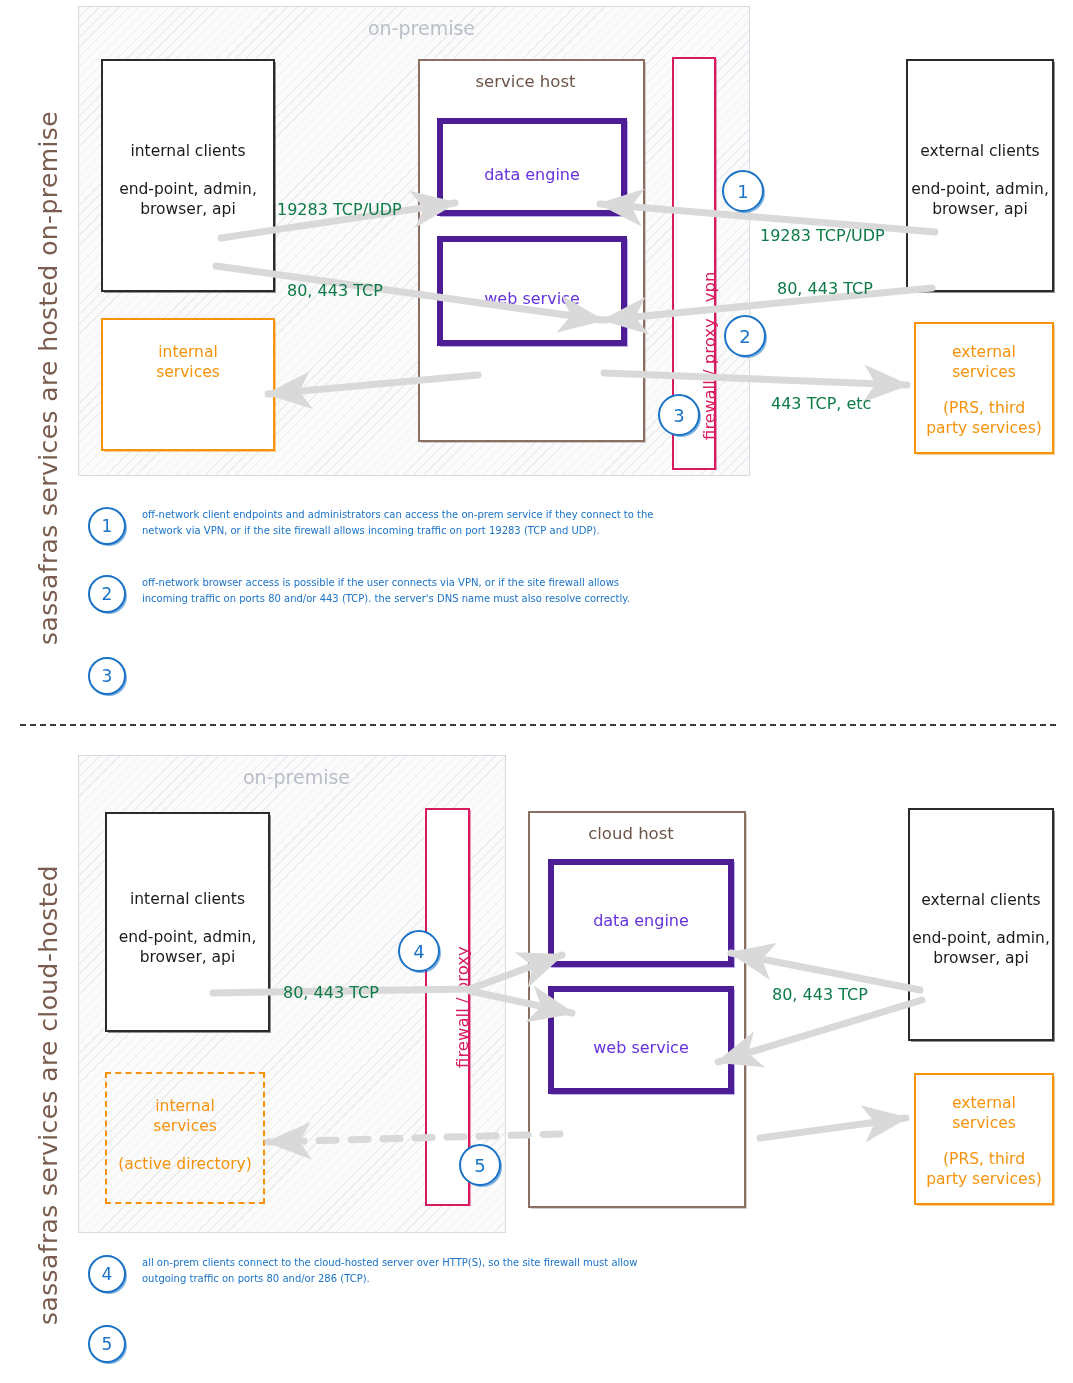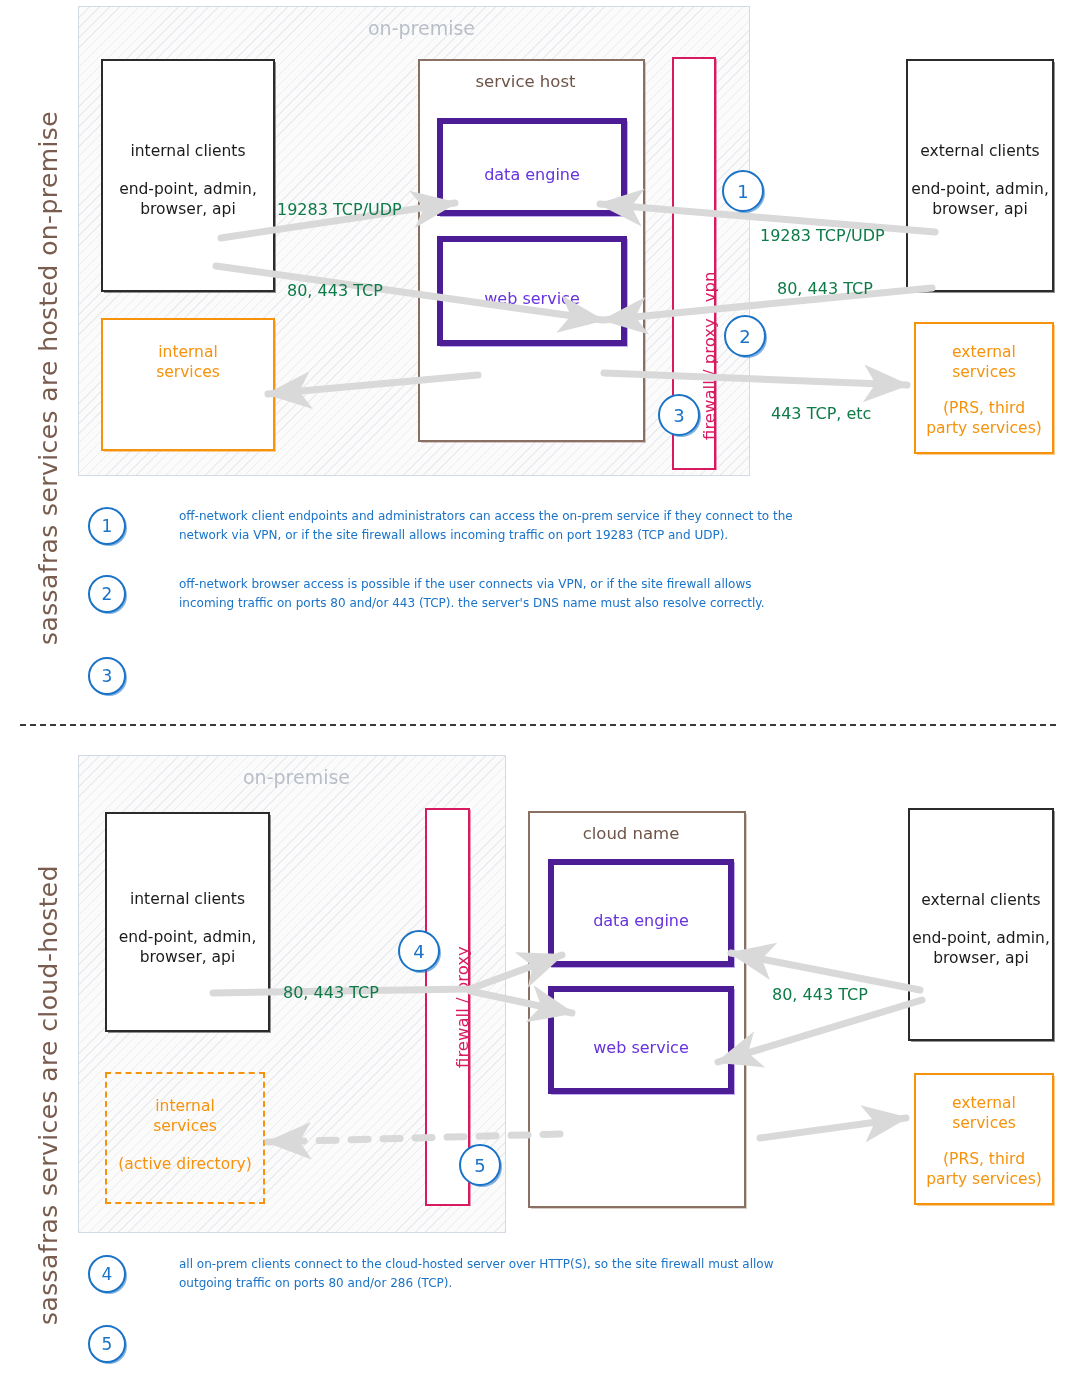--- a/index.html
+++ b/index.html
@@ -69,23 +69,22 @@
   .cnum.sm{width:38px;height:38px;font-size:17px;}
 
   
   .divider{
     position:absolute;border-top:2px dashed #3a3a3a;
   }
 
   
   .note{position:absolute;display:flex;align-items:flex-start;gap:16px;}
   .note .ntext{
-    color:#1a73c7;font-size:12px;line-height:1.55;white-space:pre-line;
-    font-family:"DejaVu Sans","Liberation Sans",sans-serif;
-    margin-left:37px;
+    color:#1a73c7;font-size:10px;line-height:1.55;white-space:pre-line;
+    font-family:"DejaVu Sans","Liberation Sans",sans-serif;
   }
 </style>
 </head>
 <body>
 
 <div class="stage">
 
   <div class="side-label" style="left:34px;top:645px;">sassafras services are hosted on-premise</div>
 
   <div class="onprem" style="left:78px;top:6px;width:672px;height:470px;"></div>
@@ -146,21 +145,21 @@
       <path d="M478,375 L268,394"></path>
 
       <path d="M604,373 L907,385"></path>
     </g>
   </svg>
 
   <div class="port" style="left:277px;top:200px;">19283 TCP/UDP</div>
   <div class="port" style="left:287px;top:281px;">80, 443 TCP</div>
   <div class="port" style="left:760px;top:226px;">19283 TCP/UDP</div>
   <div class="port" style="left:777px;top:279px;">80, 443 TCP</div>
-  <div class="port" style="left:771px;top:404px;">443 TCP, etc</div>
+  <div class="port" style="left:771px;top:394px;">443 TCP, etc</div>
 
   <div class="cnum" style="left:722px;top:170px;">1</div>
   <div class="cnum" style="left:724px;top:315px;">2</div>
   <div class="cnum" style="left:658px;top:394px;">3</div>
 
   <div class="note" style="left:88px;top:507px;width:950px;">
     <div class="cnum sm" style="position:relative;left:0;top:0;flex:0 0 auto;">1</div>
     <div class="ntext">off-network client endpoints and administrators can access the on-prem service if they connect to the
 network via VPN, or if the site firewall allows incoming traffic on port 19283 (TCP and UDP).</div>
   </div>
@@ -189,21 +188,21 @@
   <div class="box b-orange-dash" style="left:105px;top:1072px;width:160px;height:132px;">
     <div class="btxt" style="top:22px;">internal
 services</div>
     <div class="btxt" style="top:80px;">(active directory)</div>
   </div>
 
   <div class="box b-fire" style="left:425px;top:808px;width:45px;height:398px;"></div>
   <div class="fire-label" style="left:453px;top:1068px;">firewall / proxy</div>
 
   <div class="box b-host" style="left:528px;top:811px;width:218px;height:397px;">
-    <div class="htitle" style="top:11px;">cloud name</div>
+    <div class="htitle" style="top:11px;">cloud host</div>
   </div>
   <div class="box b-purple" style="left:548px;top:859px;width:186px;height:108px;">
     <div class="btxt" style="top:45px;">data engine</div>
   </div>
   <div class="box b-purple" style="left:548px;top:986px;width:186px;height:108px;">
     <div class="btxt" style="top:45px;">web service</div>
   </div>
 
   <div class="box b-black" style="left:908px;top:808px;width:146px;height:233px;">
     <div class="btxt" style="top:80px;">external clients</div>

